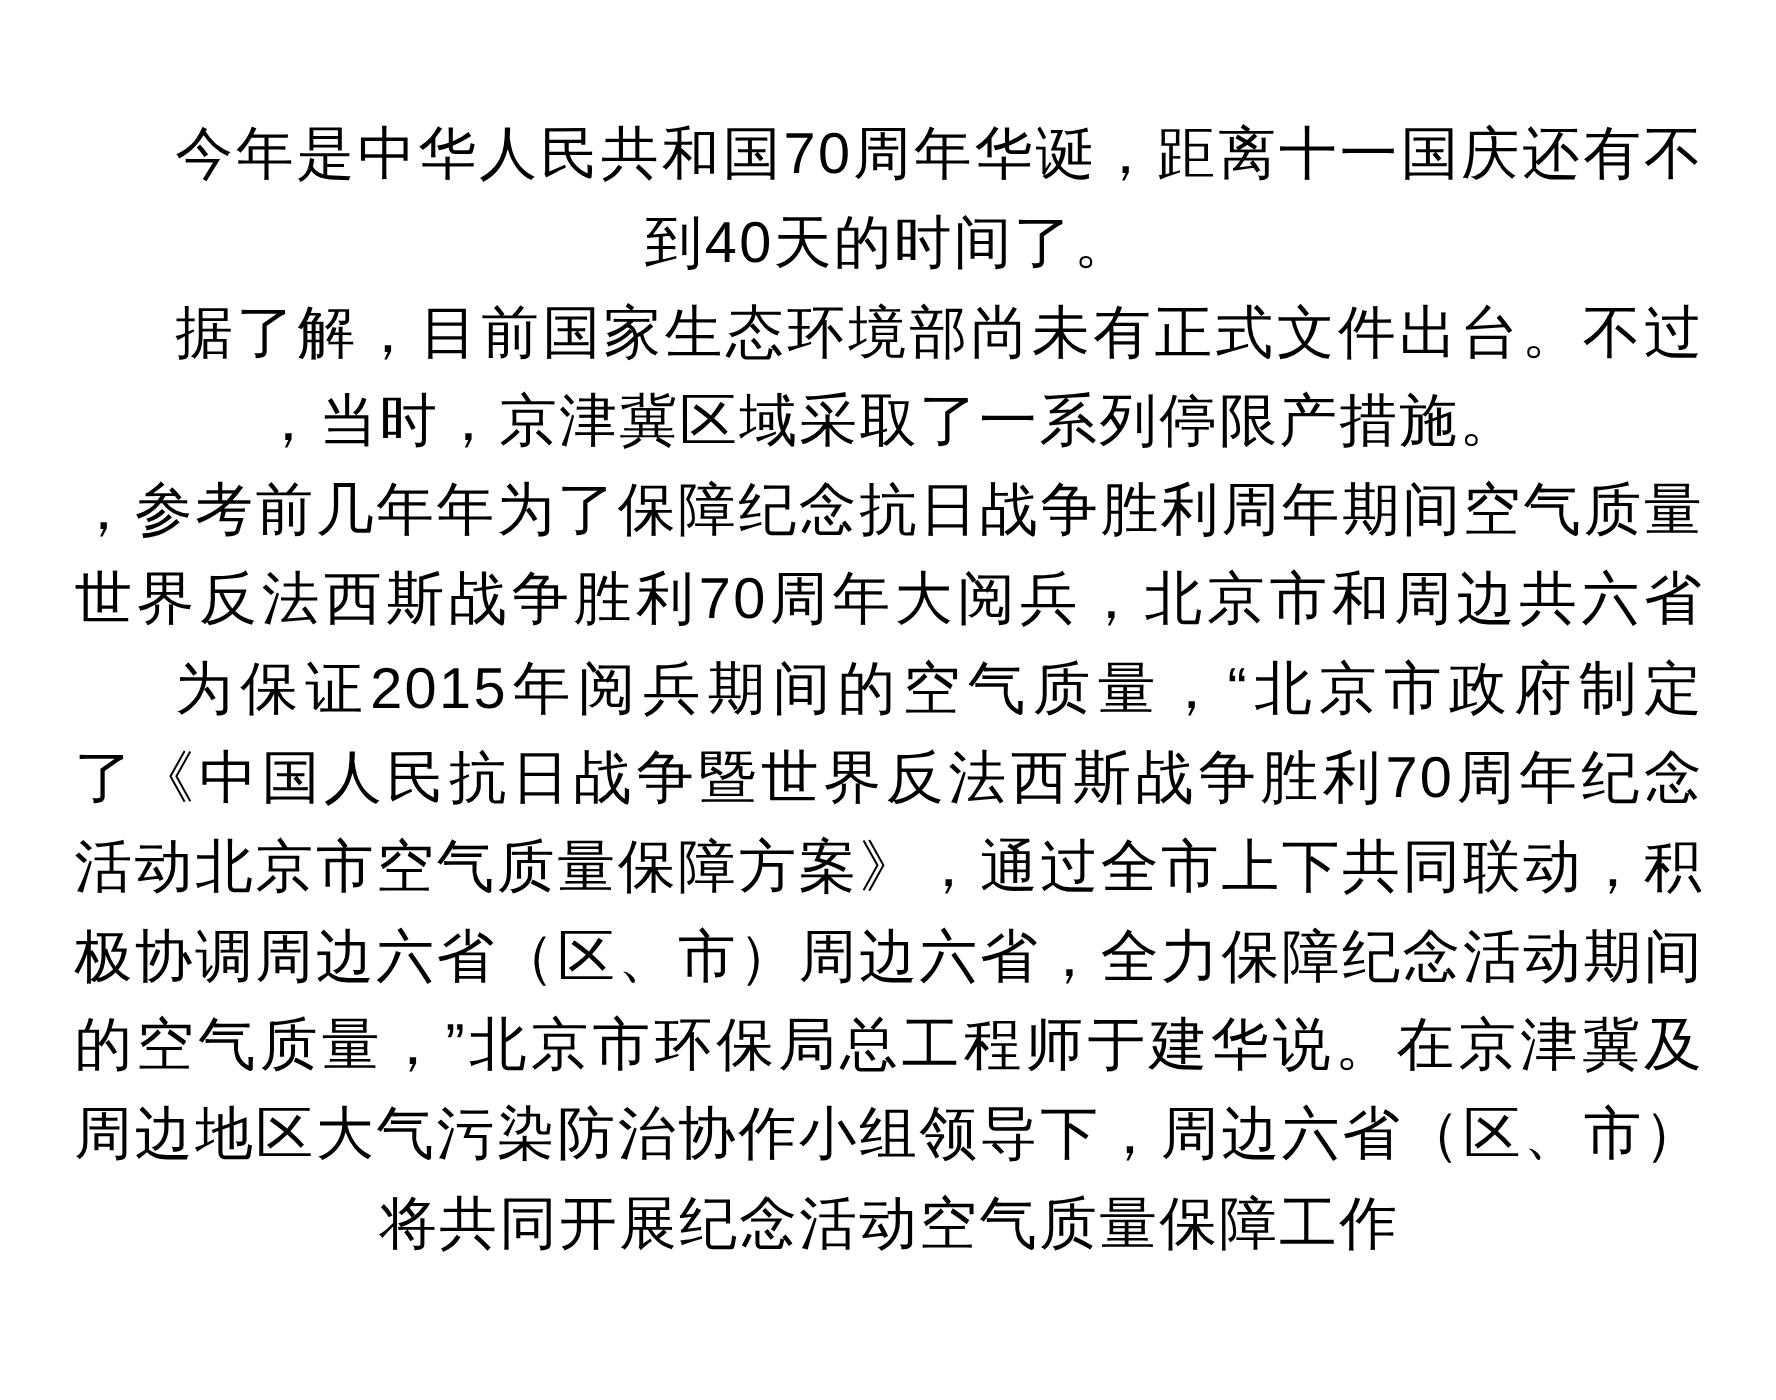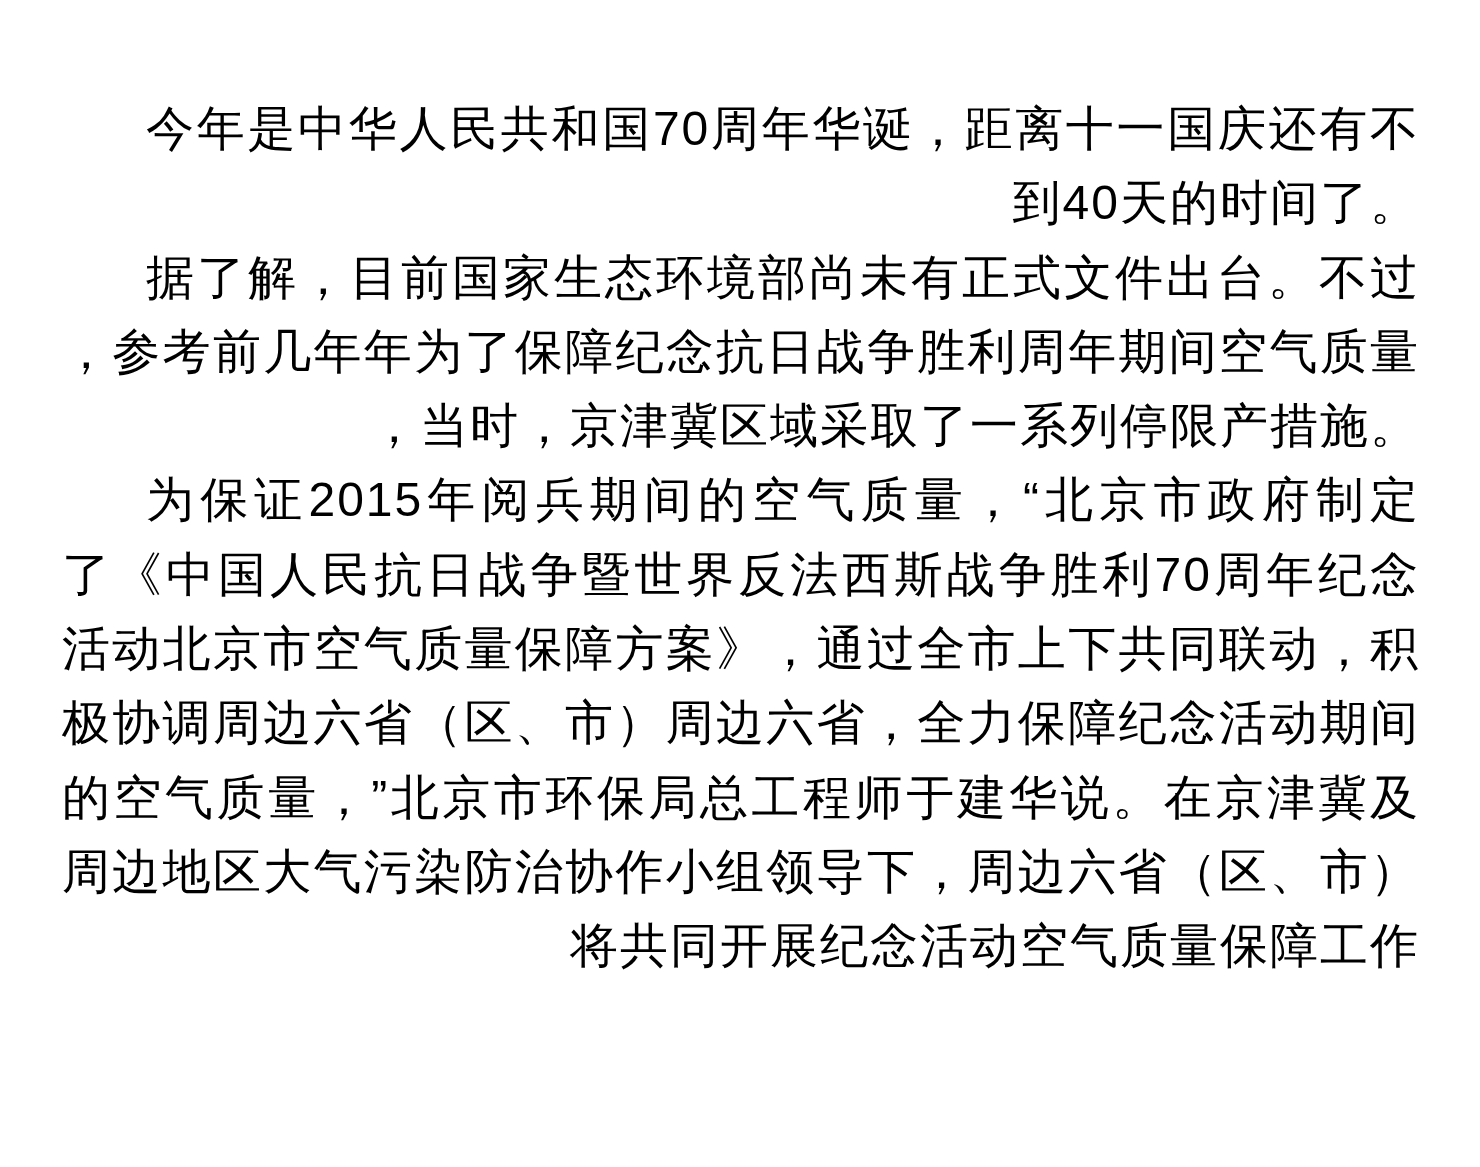--- a/index.html
+++ b/index.html
@@ -22,42 +22,43 @@
     width: 1358px;
     color: #000000;
     font-size: 48px;
     line-height: 74.3px;
     letter-spacing: 2px;
     font-weight: 500;
   }
   .line {
     height: 74.3px;
     white-space: nowrap;
-    text-align: right;
+    text-align: center;
   }
   .line.justify {
     white-space: normal;
     overflow: hidden;
     text-align: justify;
     text-align-last: justify;
   }
   .line.indent {
     text-indent: 84px;
   }
 </style>
 </head>
 <body>
 
 <div class="page" id="page" style="background: rgb(255, 255, 255);">
   <div class="text-block" id="text-block" style="color: rgb(0, 0, 0);">
       <div class="line justify indent">今年是中华人民共和国70周年华诞，距离十一国庆还有不</div>
       <div class="line">到40天的时间了。</div>
       <div class="line justify indent">据了解，目前国家生态环境部尚未有正式文件出台。不过</div>
+      <div class="line">，当时，京津冀区域采取了一系列停限产措施。</div>
       <div class="line justify">，参考前几年年为了保障纪念抗日战争胜利周年期间空气质量</div>
-      <div class="line">，当时，京津冀区域采取了一系列停限产措施。</div>
+      <div class="line justify">世界反法西斯战争胜利70周年大阅兵，北京市和周边共六省</div>
       <div class="line justify indent">为保证2015年阅兵期间的空气质量，“北京市政府制定</div>
       <div class="line justify">了《中国人民抗日战争暨世界反法西斯战争胜利70周年纪念</div>
       <div class="line justify">活动北京市空气质量保障方案》，通过全市上下共同联动，积</div>
       <div class="line justify">极协调周边六省（区、市）周边六省，全力保障纪念活动期间</div>
       <div class="line justify">的空气质量，”北京市环保局总工程师于建华说。在京津冀及</div>
       <div class="line justify">周边地区大气污染防治协作小组领导下，周边六省（区、市）</div>
       <div class="line">将共同开展纪念活动空气质量保障工作</div>
     </div>
 </div>
 

